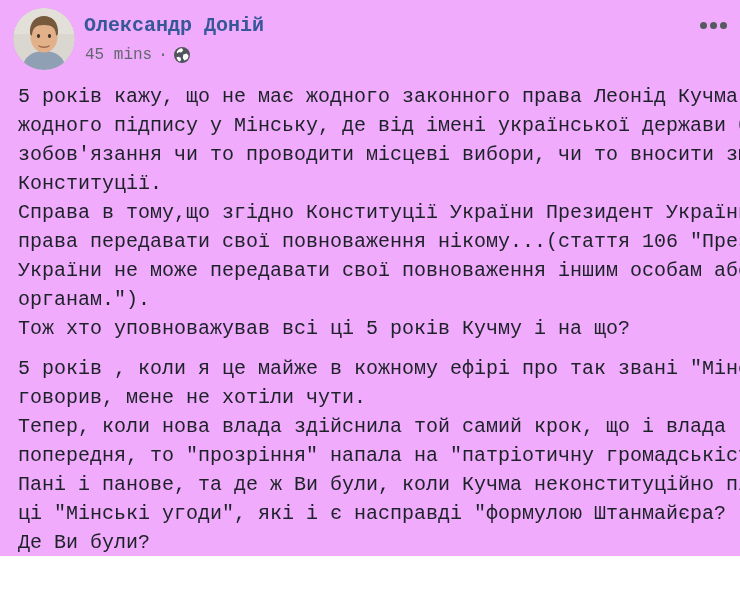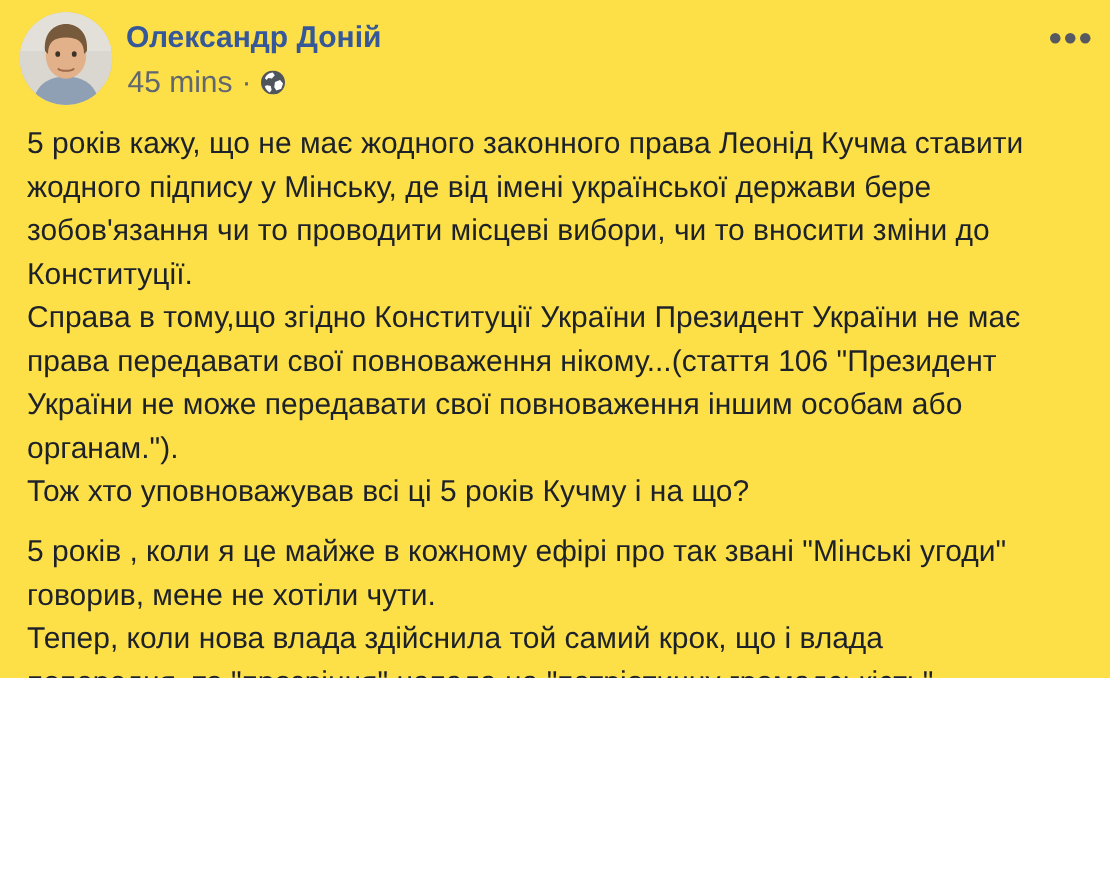--- a/index.html
+++ b/index.html
@@ -1,22 +1,22 @@
 <!DOCTYPE html>
 <html><head>
 <meta charset="utf-8">
 <style>
   html, body { margin: 0; padding: 0; background: #fff; }
   .post {
     position: relative;
     width: 740px;
-    height: 452px;
-    background: #fde047;
+    height: 556px;
+    background: #f0abfc;
     overflow: hidden;
-    font-family: Liberation Sans, sans-serif;
+    font-family: Liberation Mono, monospace;
   }
   .avatar {
     position: absolute;
     left: 13px;
     top: 8px;
     width: 62px;
     height: 62px;
     border-radius: 50%;
     overflow: hidden;
     cursor: pointer;
@@ -34,21 +34,21 @@
     cursor: pointer;
     line-height: 25px;
   }
   .meta-row {
     position: absolute;
     left: 85px;
     top: 45px;
     display: flex;
     align-items: center;
     gap: 6px;
-    font-size: 20px;
+    font-size: 16px;
     color: #616770;
     line-height: 20px;
   }
   .timestamp { cursor: pointer; }
   .dot-sep { color: #616770; }
   .globe { display: inline-flex; align-items: center; }
   .globe svg { width: 16px; height: 16px; display: block; }
   .more-btn {
     position: absolute;
     right: 9px;

